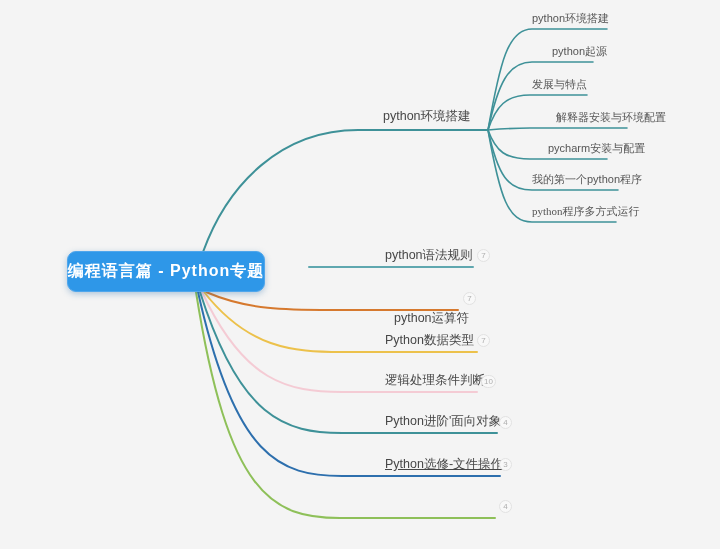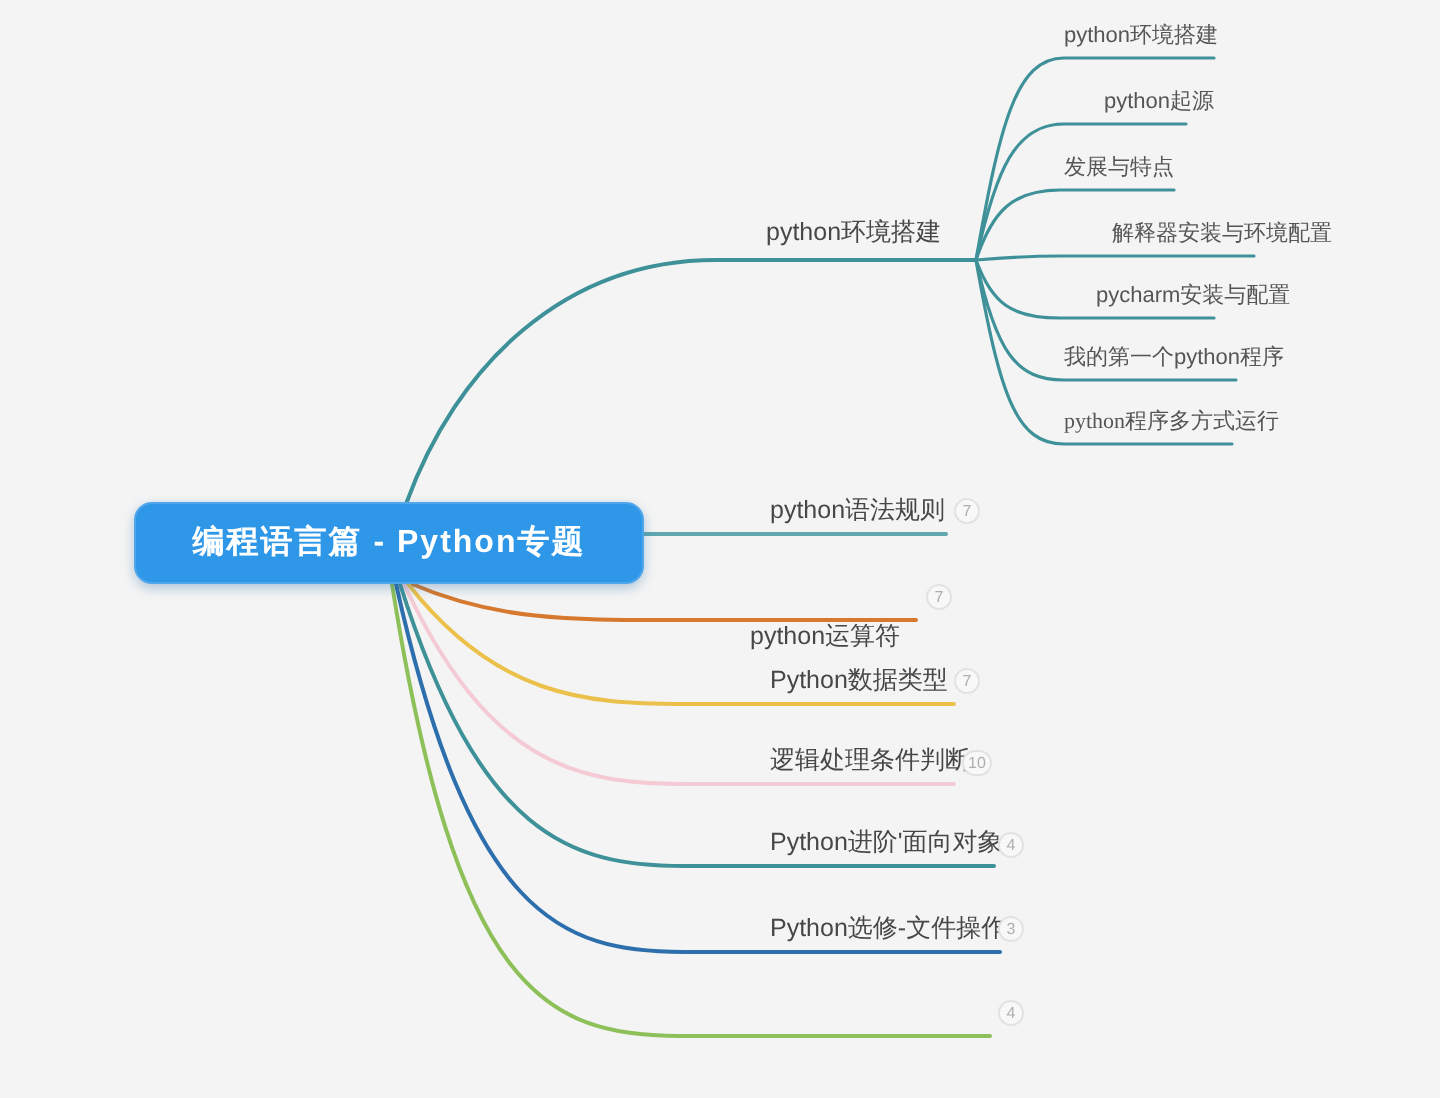--- a/index.html
+++ b/index.html
@@ -9,21 +9,21 @@
   }
   .canvas{
     position:relative;
     width:720px;height:549px;
     background:#f4f4f4;
     overflow:hidden;
   }
   .edges{position:absolute;left:0;top:0;width:720px;height:549px;}
   .edges path{fill:none;stroke-linecap:round;}
   .root-node{
-    position:absolute;left:67px;top:251px;width:255px;height:41px;
+    position:absolute;left:67px;top:251px;width:198px;height:41px;
     background:#2e97e8;
     border:1px solid #4fa6ec;
     border-radius:9px;
     box-shadow:0 2px 6px rgba(40,110,170,.35);
     display:flex;align-items:center;justify-content:center;
     box-sizing:border-box;
     cursor:pointer;
   }
   .root-node .root-label{
     color:#ffffff;font-size:16px;font-weight:bold;letter-spacing:1px;
@@ -75,25 +75,25 @@
     <path stroke-width="2" d="M198,292 C235,458 280,476 342,476 H500" stroke="#2d6fad"></path>
     <path stroke-width="2" d="M196,292 C228,495 272,518 340,518 H495" stroke="#8ec059"></path>
   </svg>
 
   <div class="root-node">
     <span class="root-label">编程语言篇 - Python专题</span>
   </div>
 
   <div class="label topic" style="left:383px;top:108px;">python环境搭建</div>
   <div class="label topic" style="left:385px;top:247px;">python语法规则</div>
-  <div class="label topic" style="left:375px;top:290px;margin-top:20px;">python运算符</div>
+  <div class="label topic" style="left:394px;top:290px;margin-top:20px;">python运算符</div>
   <div class="label topic" style="left:385px;top:332px;">Python数据类型</div>
   <div class="label topic" style="left:385px;top:372px;">逻辑处理条件判断</div>
   <div class="label topic" style="left:385px;top:413px;">Python进阶'面向对象</div>
-  <div class="label topic" style="left:385px;top:456px;">Python选修-文件操作</div>
+  <div class="label topic" style="left:385px;top:456px;text-decoration:underline;">Python选修-文件操作</div>
 
   <div class="badge" style="left:477px;top:249px;">7</div>
   <div class="badge" style="left:463px;top:292px;">7</div>
   <div class="badge" style="left:477px;top:334px;">7</div>
   <div class="badge" style="left:481px;top:375px;">10</div>
   <div class="badge" style="left:499px;top:416px;">4</div>
   <div class="badge" style="left:499px;top:458px;">3</div>
   <div class="badge" style="left:499px;top:500px;">4</div>
 
   <div class="label subtopic" style="left:532px;top:11px;">python环境搭建</div>

